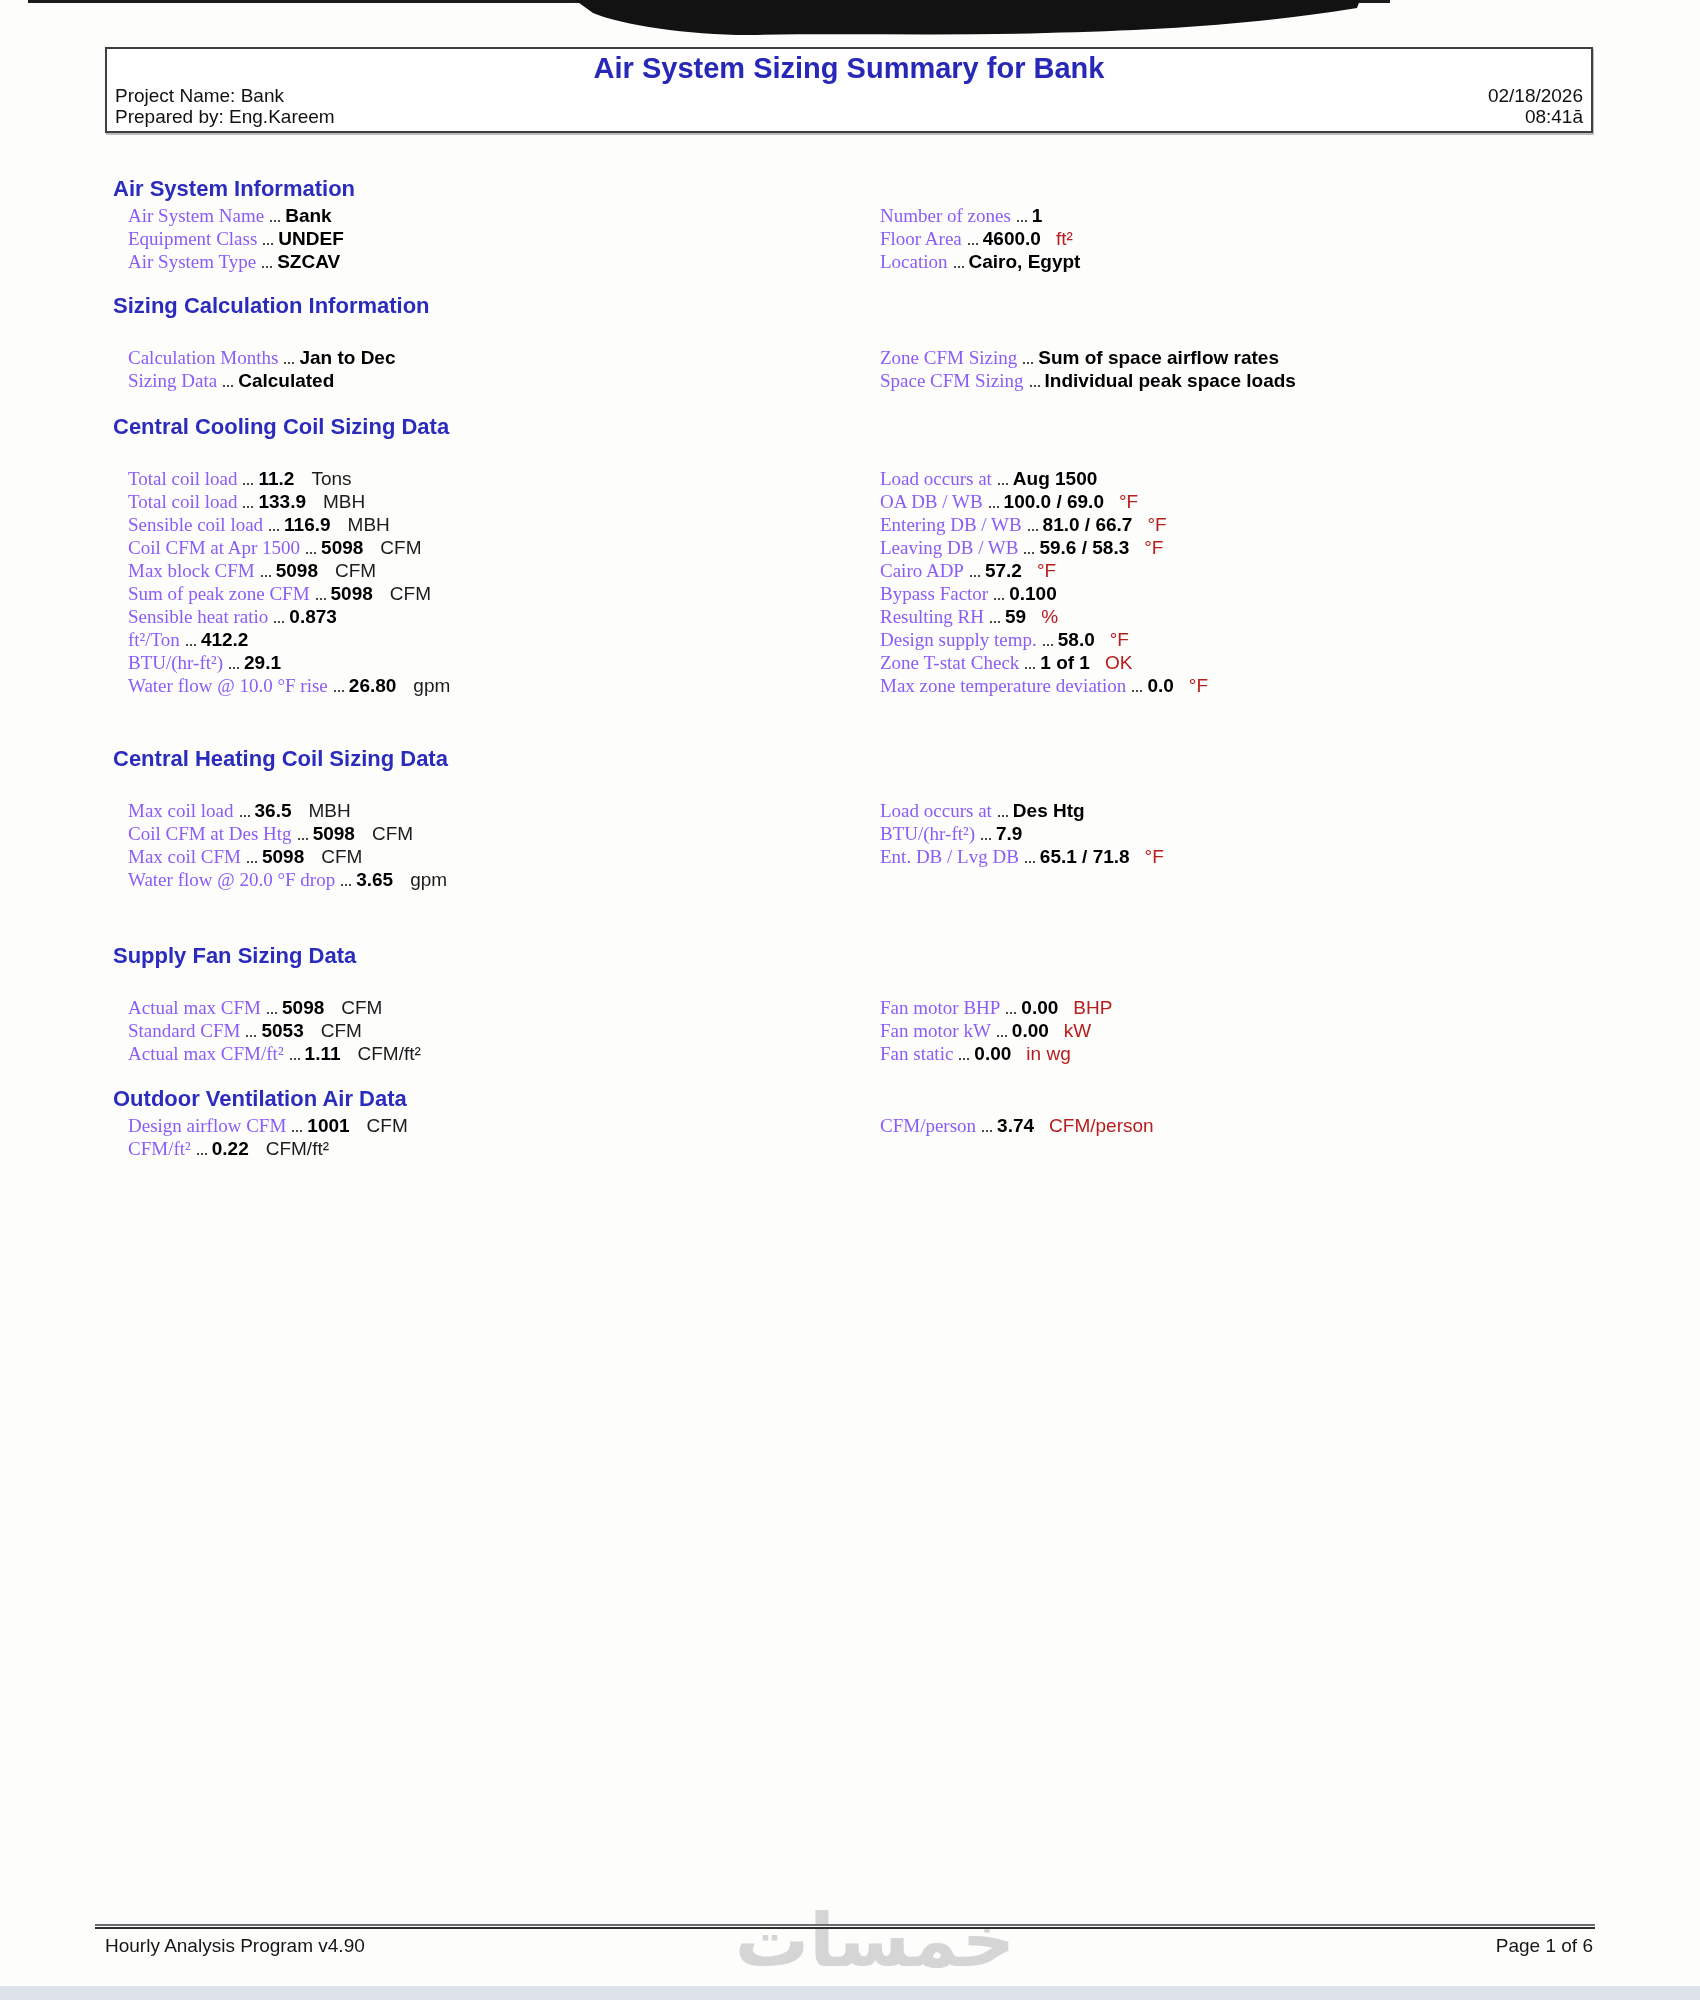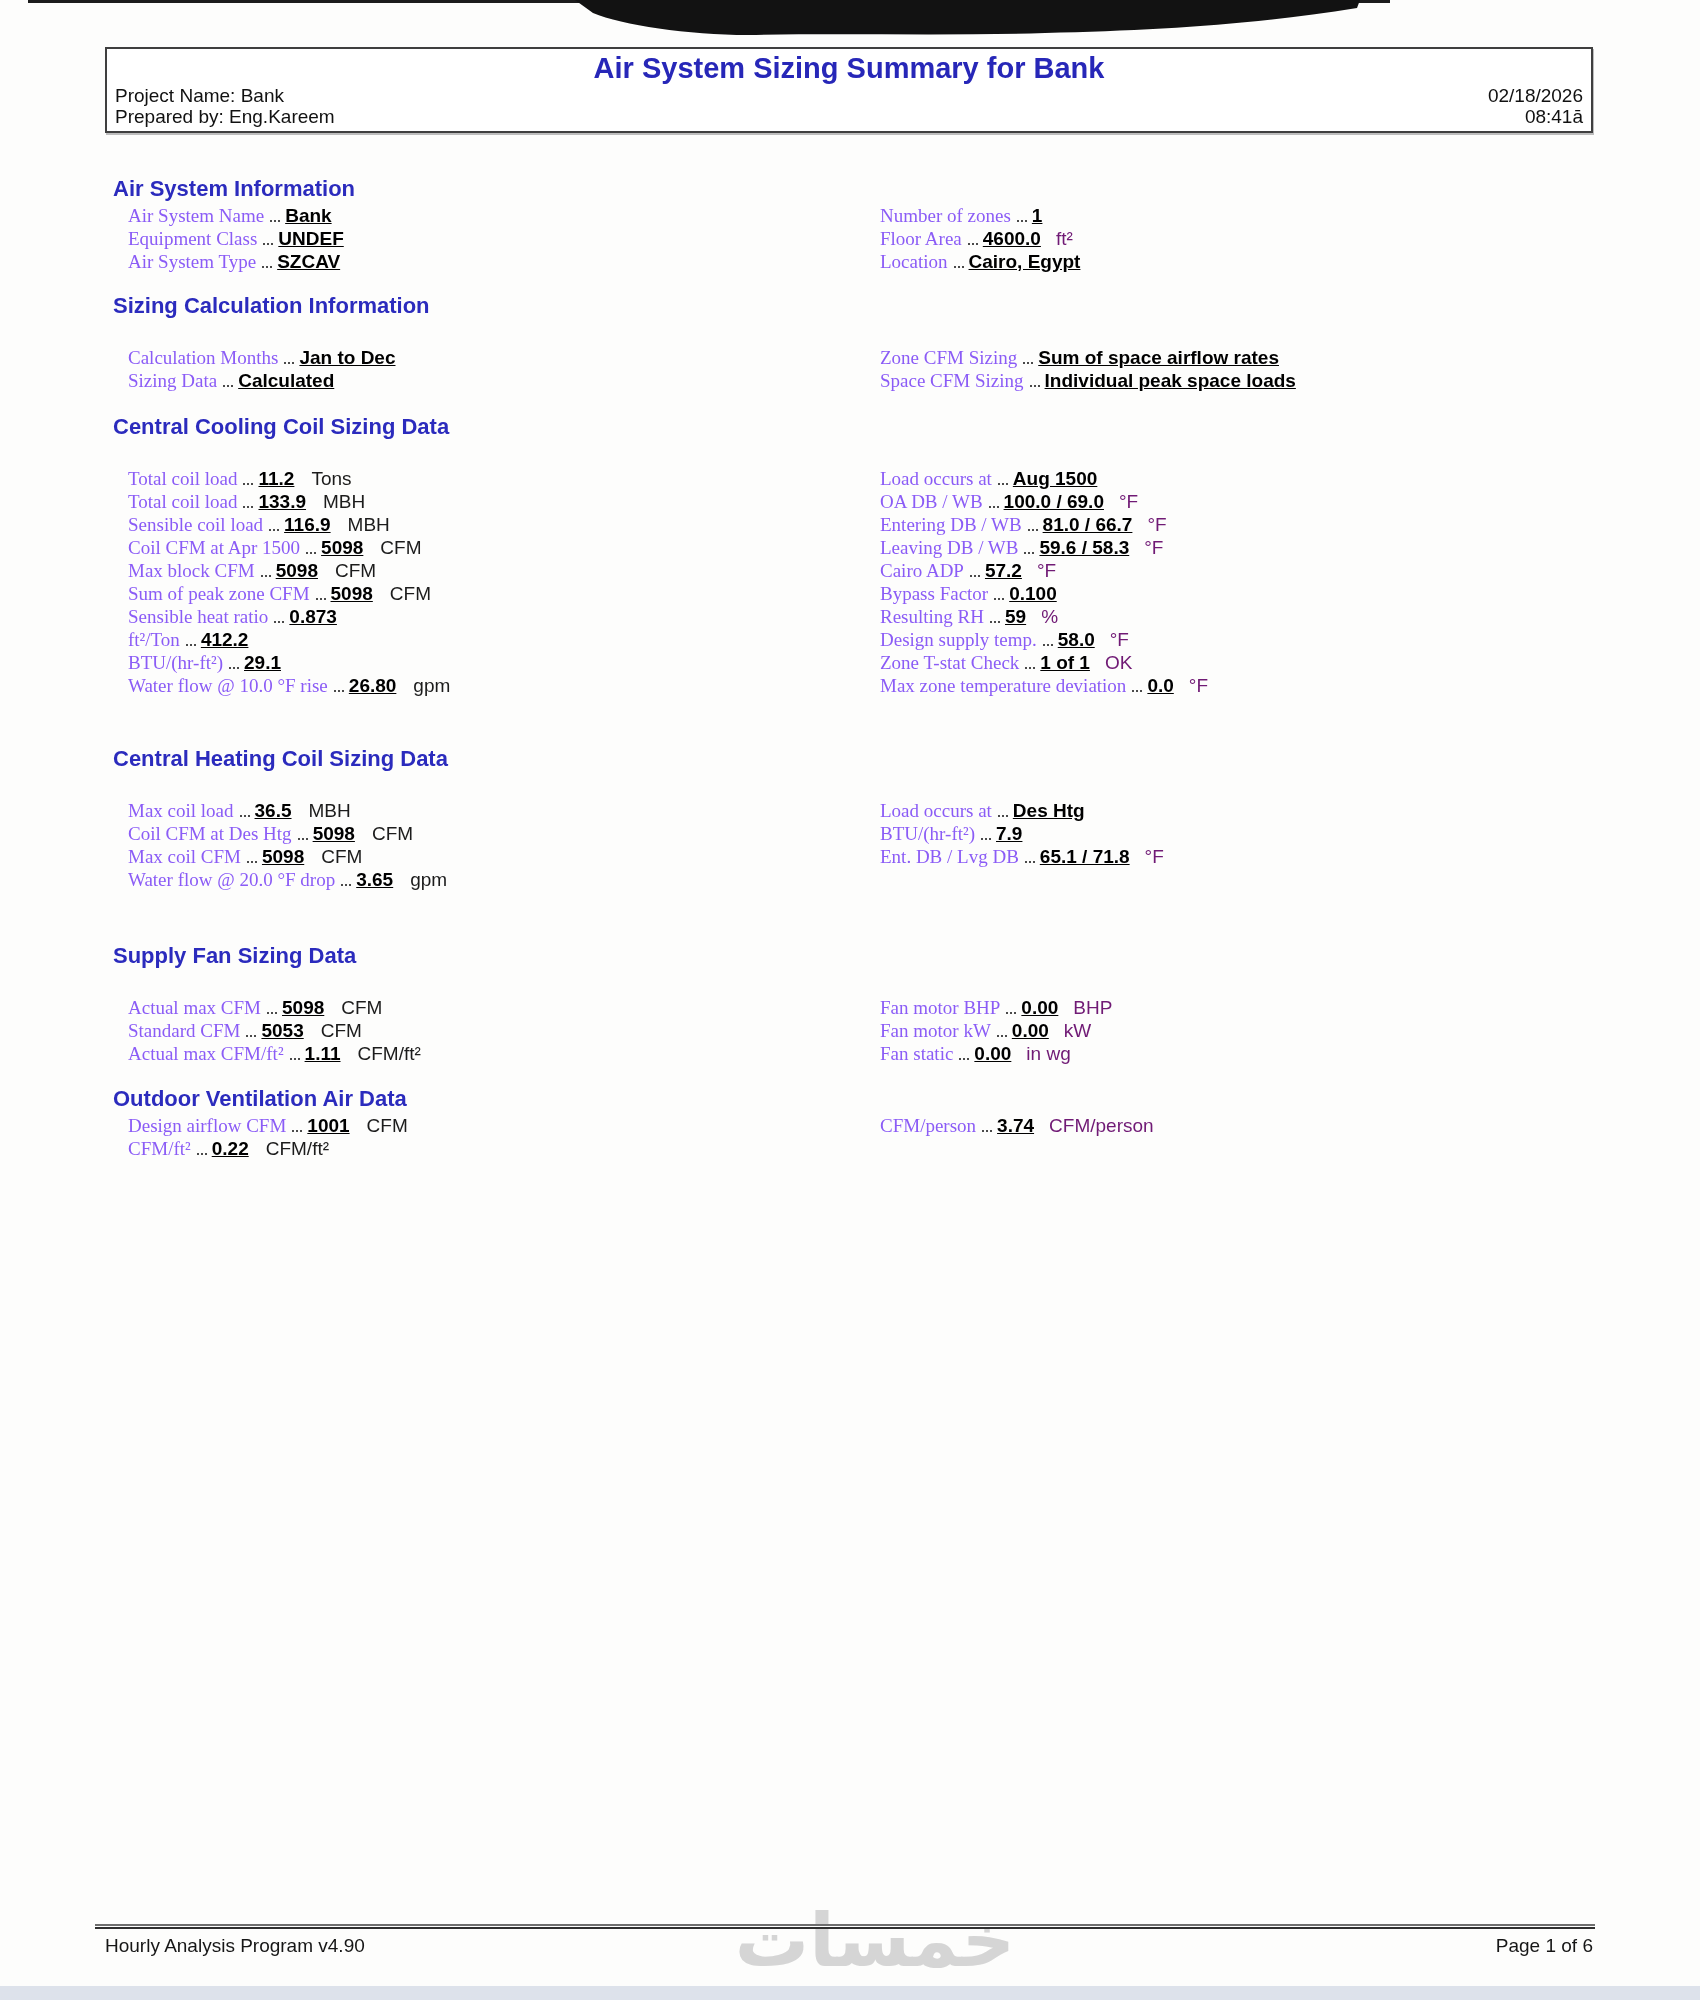--- a/index.html
+++ b/index.html
@@ -36,23 +36,23 @@
   .section:nth-of-type(6) .sec-heading{margin-top:21px;margin-bottom:2px;}
 
   .cols{display:flex;align-items:flex-start;}
   .col{display:block;}
   .col-left{width:497px;margin-left:23px;}
   .col-right{width:713px;margin-left:255px;}
 
   .row{display:flex;align-items:flex-end;height:23px;font-size:19px;white-space:nowrap;}
   .row .lbl{flex:0 0 auto;line-height:22px;color:#8b5cf6;font-family:Liberation Serif, serif;}
   .row .dots{flex:1 1 aupx;min-width:10px;border-bottom:2px dotted #4a4a4a;margin:0 5px 5px 6px;height:0;}
-  .row .val{flex:0 0 auto;font-weight:bold;line-height:22px;color:#000;text-decoration:underline;}
+  .row .val{flex:0 0 auto;font-weight:bold;line-height:22px;color:#000;}
   .col-left  .row .unit{flex:0 0 97px;box-sizing:border-box;padding-left:17px;line-height:22px;color:#1c1c1c;}
-  .col-right .row .unit{flex:0 0 148px;box-sizing:border-box;padding-left:15px;line-height:22px;color:#701a75;}
+  .col-right .row .unit{flex:0 0 148px;box-sizing:border-box;padding-left:15px;line-height:22px;color:#b91c1c;}
 
   
   .watermark{
     position:absolute;left:0;top:1906px;width:100%;text-align:center;
     font-size:74px;line-height:70px;font-weight:bold;color:#d5d5d5;z-index:0;
     padding-left:24px;box-sizing:border-box;
   }
   .footer-line{
     position:absolute;left:95px;top:1924px;width:1500px;height:1px;z-index:1;
     border-top:2px solid #6e6e6e;border-bottom:2px solid #2f2f2f;background:#fff;

